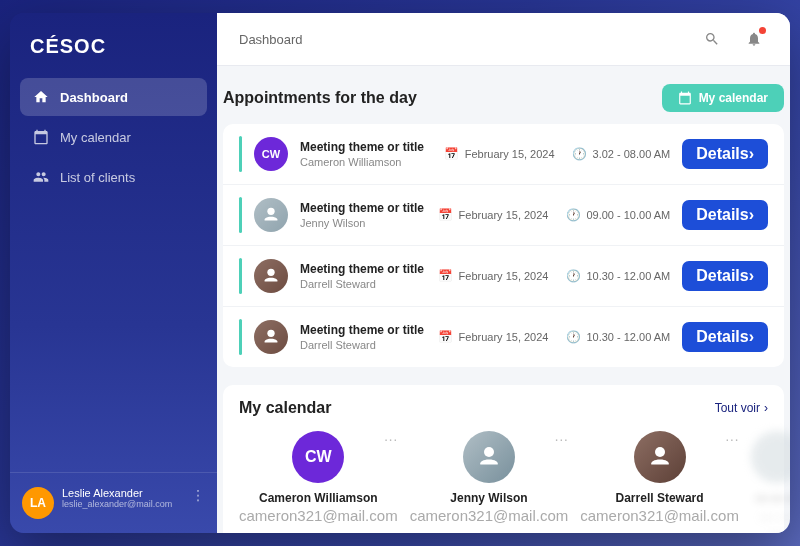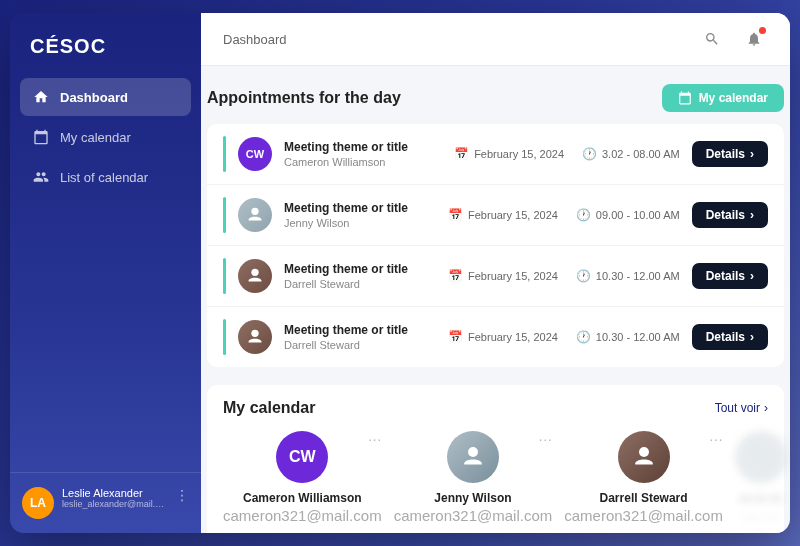--- a/index.html
+++ b/index.html
@@ -17,21 +17,21 @@
       display: flex;
       width: 780px;
       height: 520px;
       border-radius: 14px;
       overflow: hidden;
       box-shadow: 0 20px 60px rgba(0,0,0,0.4);
     }
 
     
     .sidebar {
-      width: 191px;
+      width: 207px;
       background: linear-gradient(180deg, #1a237e 0%, #283593 60%, #3949ab 100%);
       display: flex;
       flex-direction: column;
       padding: 0;
       flex-shrink: 0;
     }
     .sidebar-logo {
       padding: 22px 20px 20px;
       color: white;
       font-size: 20px;
@@ -258,26 +258,25 @@
       font-size: 11px;
       color: #666;
     }
     .appt-meta-icon {
       color: #aaa;
       font-size: 12px;
     }
     .details-btn {
       display: flex;
       align-items: center;
-      gap: 5px;
-      background: #0f172a;
+      background: #1d4ed8;
       color: white;
       padding: 6px 14px;
       border-radius: 7px;
-      font-size: 12px;
+      font-size: 16px;
       font-weight: 600;
       cursor: pointer;
       border: none;
       white-space: nowrap;
       flex-shrink: 0;
     }
 
     
     .clients-section {
       background: white;
@@ -378,21 +377,21 @@
           </svg>
         </span>
         <span>My calendar</span>
       </div>
       <div class="sidebar-item">
         <span class="sidebar-icon">
           <svg width="16" height="16" viewBox="0 0 24 24" fill="currentColor">
             <path d="M16 11c1.66 0 2.99-1.34 2.99-3S17.66 5 16 5c-1.66 0-3 1.34-3 3s1.34 3 3 3zm-8 0c1.66 0 2.99-1.34 2.99-3S9.66 5 8 5C6.34 5 5 6.34 5 8s1.34 3 3 3zm0 2c-2.33 0-7 1.17-7 3.5V19h14v-2.5c0-2.33-4.67-3.5-7-3.5zm8 0c-.29 0-.62.02-.97.05 1.16.84 1.97 1.97 1.97 3.45V19h6v-2.5c0-2.33-4.67-3.5-7-3.5z"></path>
           </svg>
         </span>
-        <span>List of calendar</span>
+        <span>List of clients</span>
       </div>
     </nav>
     <div class="sidebar-footer">
       <div class="footer-avatar av-orange">LA</div>
       <div class="footer-info">
         <div class="footer-name">Leslie Alexander</div>
         <div class="footer-email">leslie_alexander@mail.com</div>
       </div>
       <div class="footer-menu-icon">⋮</div>
     </div>

